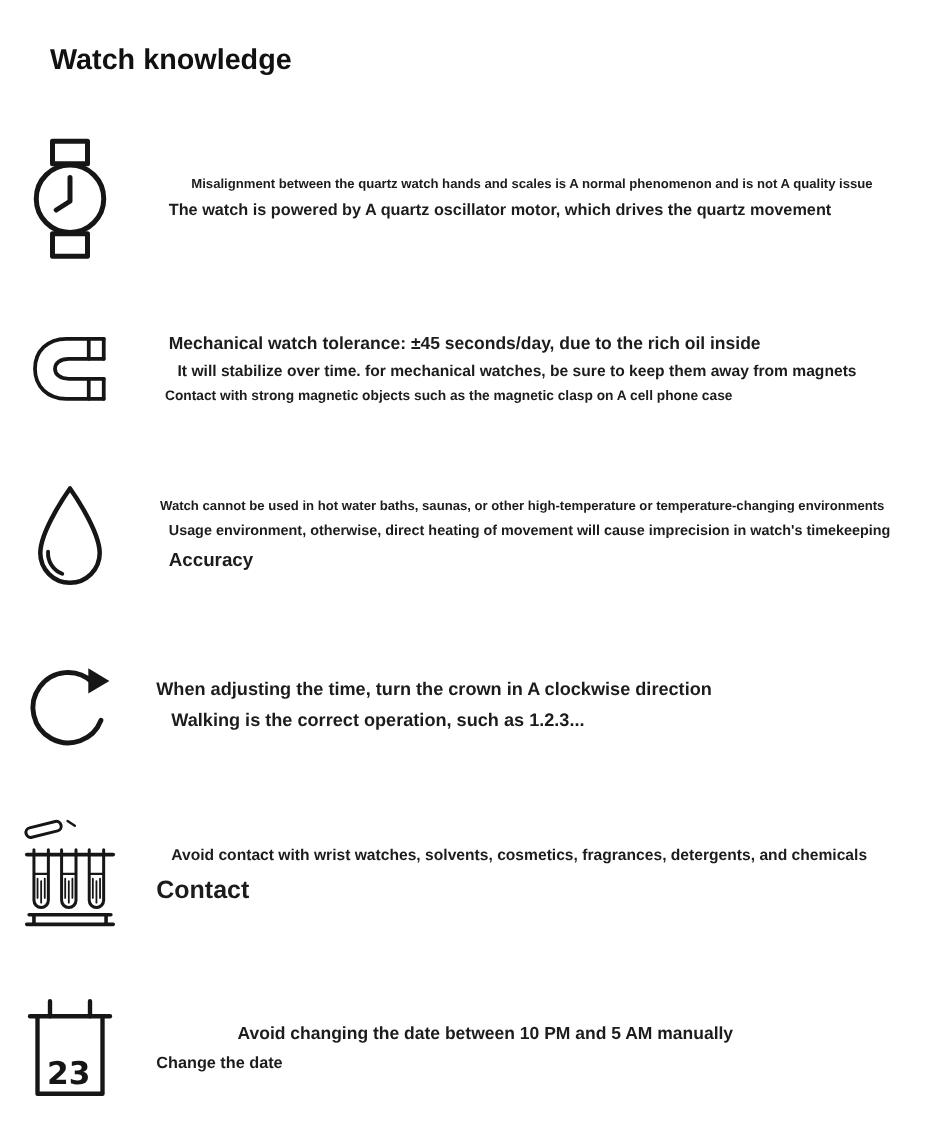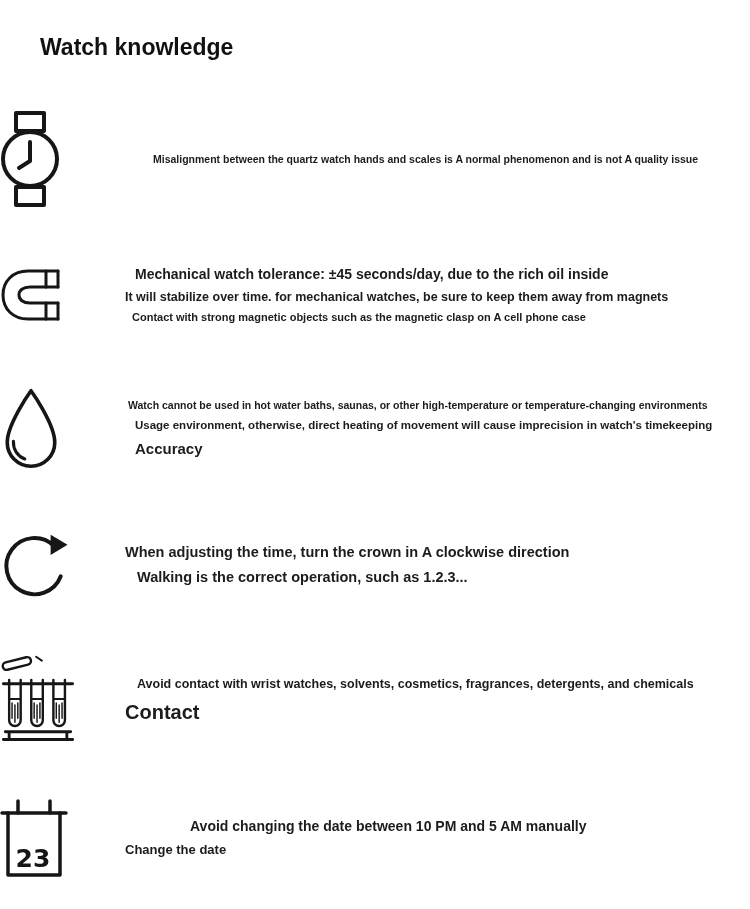--- a/index.html
+++ b/index.html
@@ -13,21 +13,21 @@
   .page { width: 750px; height: 909px; background: #fff; }
   .page-title {
     padding: 34px 0 0 40px;
     font-size: 23px;
     font-weight: 700;
     color: #111;
   }
   .section { display: flex; align-items: center; }
   .icon-col {
     flex: 0 0 112px;
-    display: flex; justify-content: flex-start; align-items: center;
+    display: flex; justify-content: center; align-items: center;
   }
   .text-col { flex: 1; min-width: 0; }
   .line {
     white-space: nowrap;
     font-weight: 700;
     line-height: 1.6;
     margin: 2px 0;
     color: #1c1c1c;
     padding-left: 13px;
   }
@@ -53,21 +53,21 @@
   .fz145 { font-size: 14.5px; }
   .fz17  { font-size: 15px; }
   .fz19  { font-size: 20px; }
 
   
   .ml0  { margin-left: 0; }
   .ml3  { margin-left: 3px; }
   .ml7  { margin-left: 7px; }
   .ml10 { margin-left: 10px; }
   .ml12 { margin-left: 12px; }
-  .ml17 { }
+  .ml17 { margin-left: 17px; }
   .ml28 { margin-left: 28px; }
   .ml40 { }
   .ml65 { margin-left: 65px; }
 
   .cal-num {
     font-family: "DejaVu Sans", sans-serif;
     font-weight: 700;
     font-size: 25px;
     fill: #161616;
   }
@@ -83,20 +83,21 @@
     <div class="icon-col">
       <svg width="60" height="100" viewBox="0 0 60 100">
         <rect class="stroke" x="16" y="4" width="28" height="18" stroke-width="4"></rect>
         <rect class="stroke" x="16" y="78" width="28" height="18" stroke-width="4"></rect>
         <circle class="stroke" cx="30" cy="50" r="27" stroke-width="4"></circle>
         <polyline class="stroke" points="30,33 30,52 19,59" stroke-width="4"></polyline>
       </svg>
     </div>
     <div class="text-col">
       <div class="line fz10 ml28">Misalignment between the quartz watch hands and scales is A normal phenomenon and is not A quality issue</div>
+      <div class="line fz13 ml10">The watch is powered by A quartz oscillator motor, which drives the quartz movement</div>
     </div>
   </div>
 
   <div class="section s2">
     <div class="icon-col">
       <svg width="62" height="56" viewBox="0 0 62 56">
         <path class="stroke" stroke-width="3" d="M58,4 H28 C13,4 3,14 3,28 C3,42 13,52 28,52 H58"></path>
         <path class="stroke" stroke-width="3" d="M58,20 H30 C23,20 19,23.5 19,28 C19,32.5 23,36 30,36 H58"></path>
         <path class="stroke" stroke-width="3" d="M58,4 V20 M58,36 V52 M46,4 V20 M46,36 V52"></path>
       </svg>

